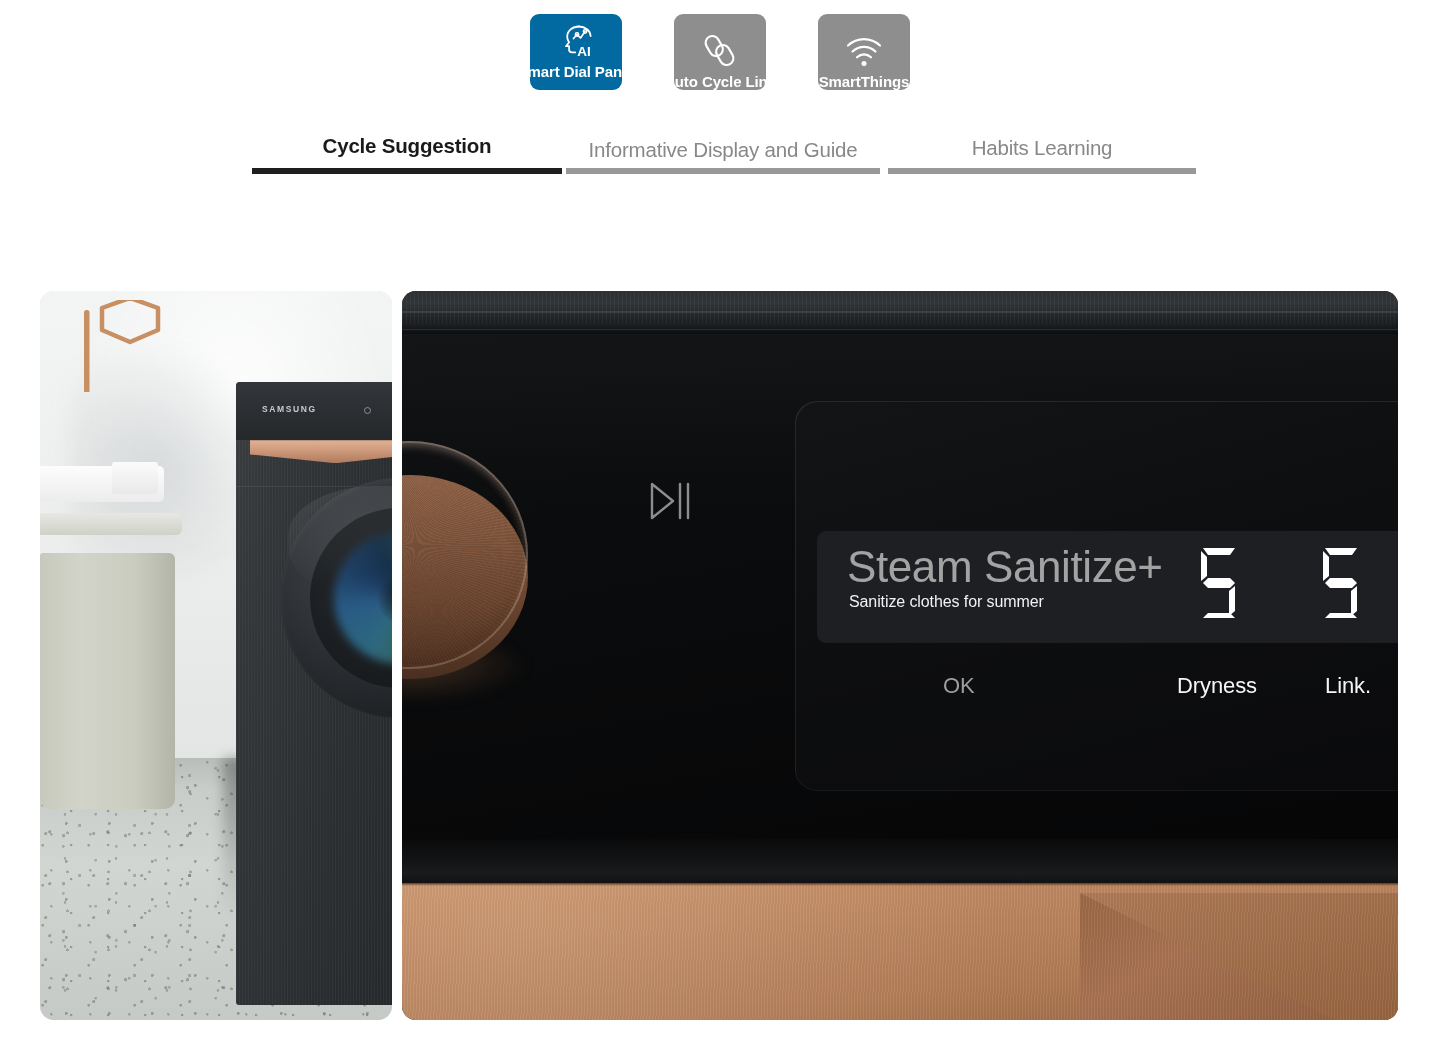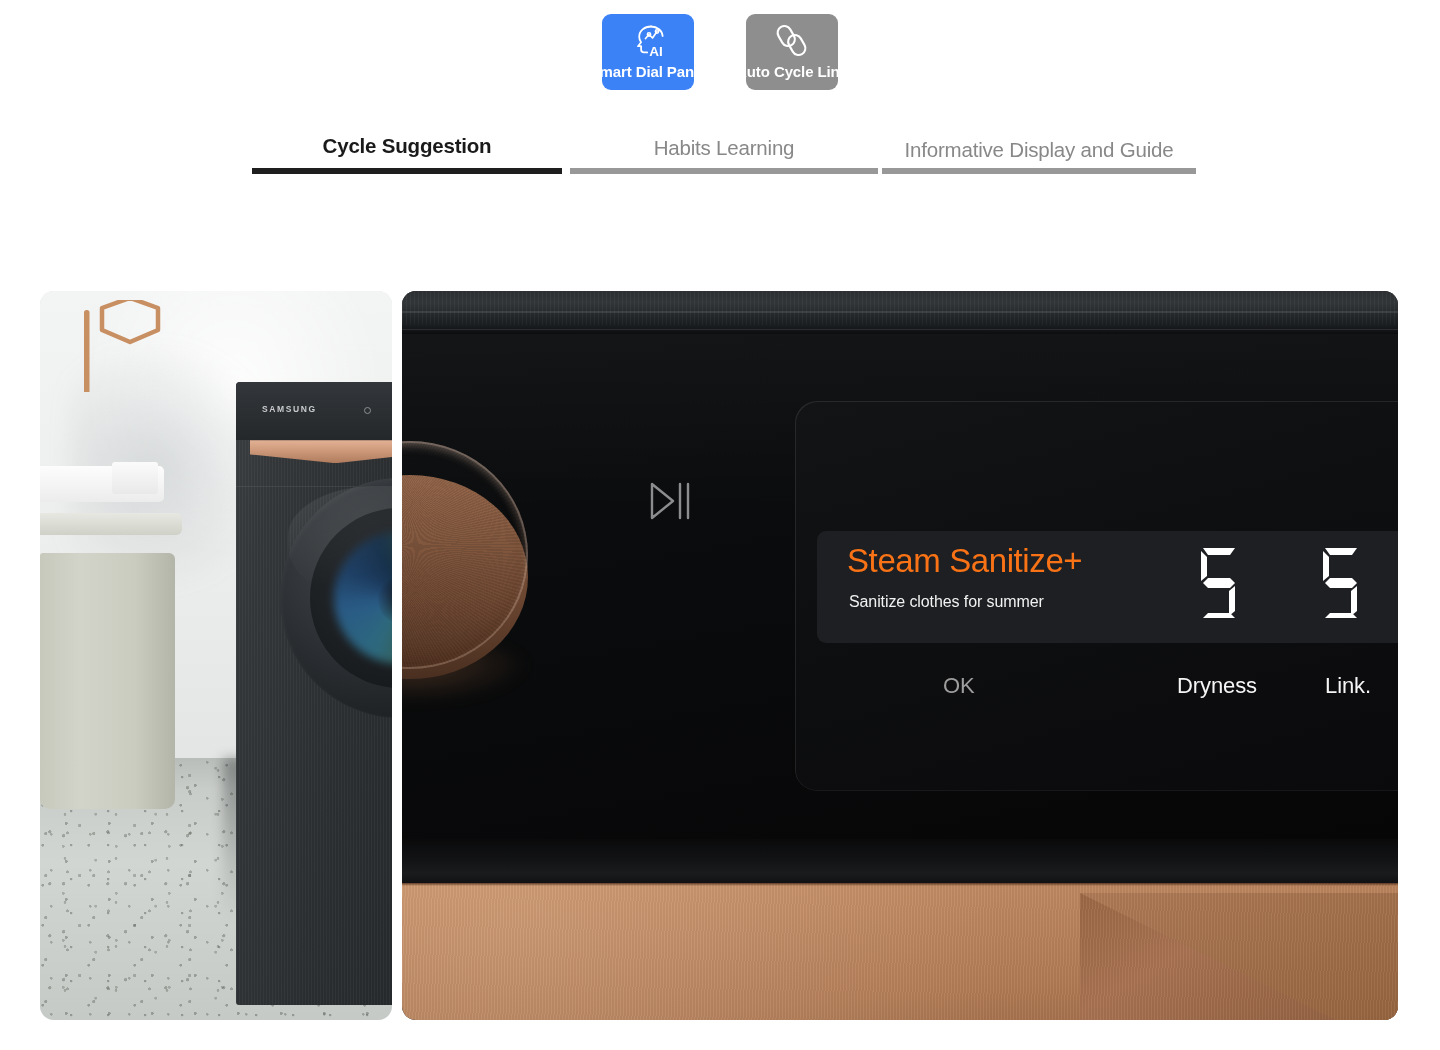--- a/index.html
+++ b/index.html
@@ -19,22 +19,22 @@
     gap:52px;
   }
   .badge{
     width:92px;height:76px;
     border-radius:9px;
     display:flex;flex-direction:column;
     align-items:center;justify-content:flex-start;
     padding-top:7px;
     box-sizing:border-box;
   }
-  .badge.dark{background:#3b82f6;}
-  .badge.gray{background:#8e8e8e;}
+  .badge.dark{background:#0369a1;}
+  .badge.gray{background:#8e8e8e;justify-content:flex-end;}
   .badge-icon{
     height:40px;width:52px;
     display:flex;align-items:center;justify-content:center;
   }
   .badge-icon svg{display:block;}
   .badge-label{
     color:#ffffff;
     font-size:15px;
     letter-spacing:-0.1px;
     white-space:nowrap;
@@ -320,21 +320,21 @@
     overflow:hidden;
   }
   .cycle-card{
     position:absolute;left:22px;top:130px;
     width:620px;height:112px;
     background:#1d1f22;
     border-radius:9px 0 0 9px;
   }
   .cycle-name{
     position:absolute;left:30px;top:11px;
-    color:#f97316;font-size:33px;font-weight:400;
+    color:#a3a3a3;font-size:44px;font-weight:400;
     letter-spacing:-0.4px;white-space:nowrap;
   }
   .cycle-sub{
     position:absolute;left:32px;top:62px;
     color:#f2f2f2;font-size:16px;font-weight:400;
     letter-spacing:-0.1px;white-space:nowrap;
   }
   .digits{
     position:absolute;left:380px;top:14px;
     display:flex;gap:78px;
@@ -412,37 +412,50 @@
       <svg width="40" height="38" viewBox="0 0 40 38">
         <g fill="none" stroke="#fff" stroke-width="2.1" stroke-linecap="round">
           <rect x="7.5" y="3.5" width="13.5" height="21" rx="6.75" transform="rotate(-30 14.25 14)"></rect>
           <rect x="18" y="12.5" width="13.5" height="21" rx="6.75" transform="rotate(-30 24.75 23)"></rect>
         </g>
       </svg>
     </span>
     <span class="badge-label">Auto Cycle Link</span>
   </div>
 
+  <div class="badge gray">
+    <span class="badge-icon">
+      <svg width="42" height="34" viewBox="0 0 42 34">
+        <g fill="none" stroke="#fff" stroke-width="2.2" stroke-linecap="round">
+          <path d="M5 11.5C9.6 7.3 15 5.2 21 5.2s11.4 2.1 16 6.3"></path>
+          <path d="M9.5 17.5C12.9 14.4 16.7 12.8 21 12.8s8.1 1.6 11.5 4.7"></path>
+          <path d="M14 23.3c2.1-1.9 4.4-2.9 7-2.9s4.9 1 7 2.9"></path>
+        </g>
+        <circle cx="21" cy="29.5" r="2.5" fill="#fff"></circle>
+      </svg>
+    </span>
+    <span class="badge-label">SmartThings</span>
+  </div>
 
 </div>
 
 <div class="tabs">
 
   <div class="tab active tab-1">
     <span class="tab-label">Cycle Suggestion</span>
     <span class="tab-underline"></span>
   </div>
 
+  <div class="tab inactive tab-3">
+    <span class="tab-label">Informative Display and Guide</span>
+    <span class="tab-underline"></span>
+  </div>
+
   <div class="tab inactive tab-2">
     <span class="tab-label">Habits Learning</span>
-    <span class="tab-underline"></span>
-  </div>
-
-  <div class="tab inactive tab-3">
-    <span class="tab-label">Informative Display and Guide</span>
     <span class="tab-underline"></span>
   </div>
 
 </div>
 
 <div class="media">
 
   <div class="photo-left">
     <div class="room-wall"></div>
     <div class="wall-shadow"></div>

